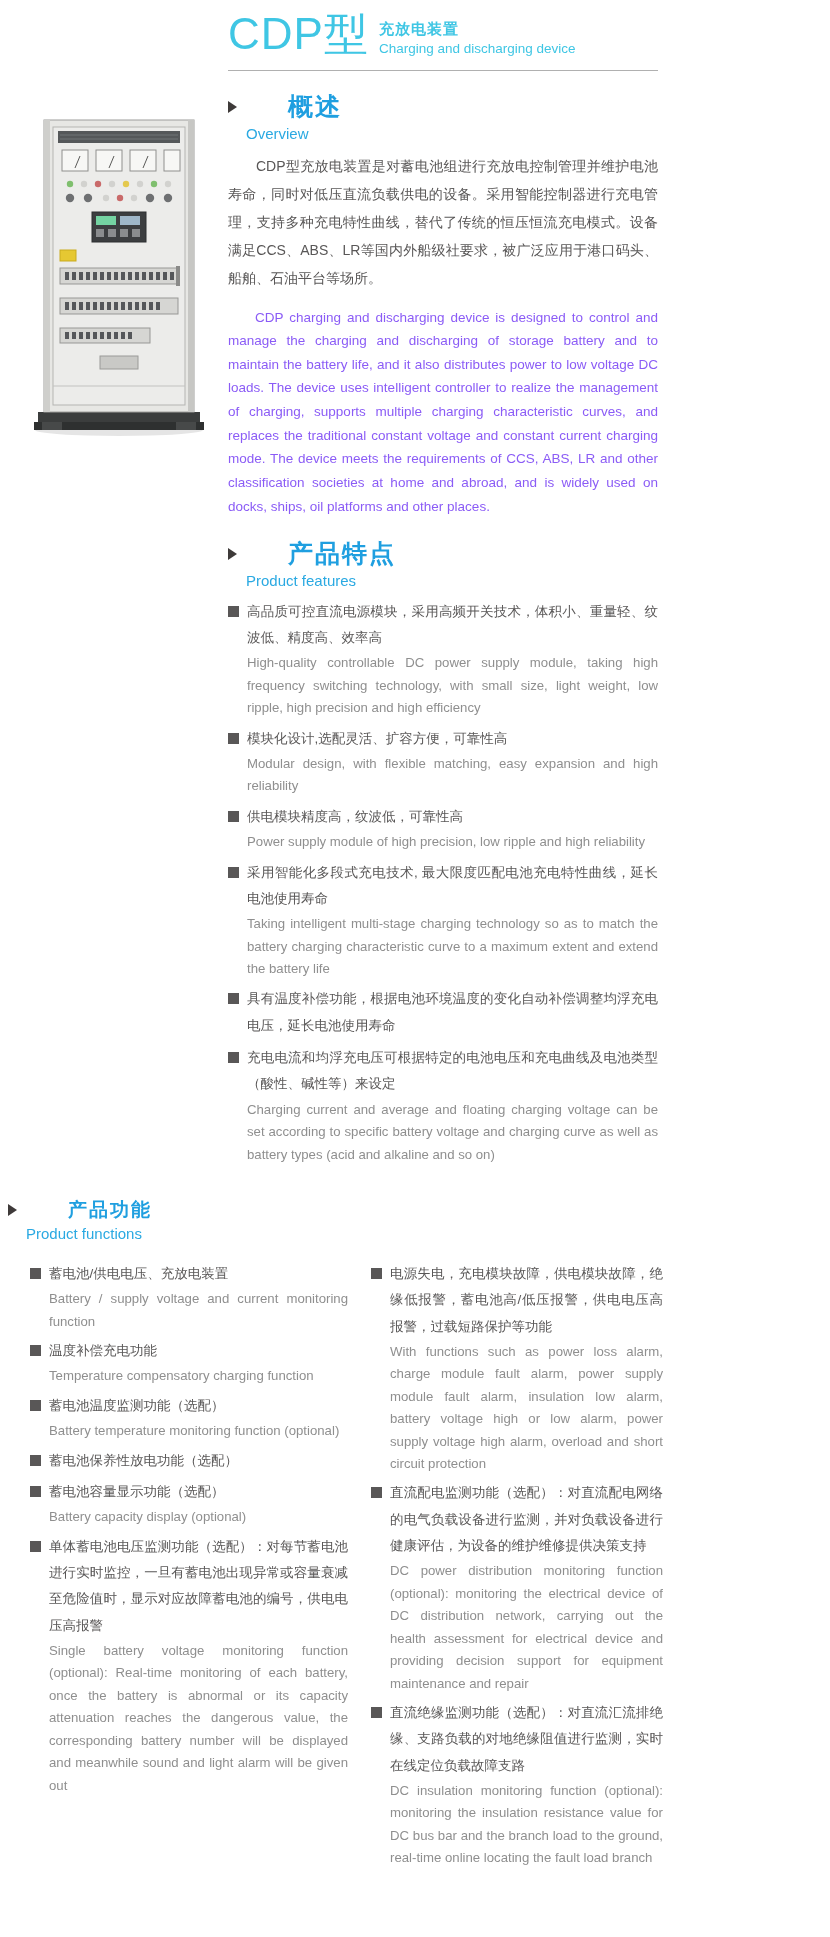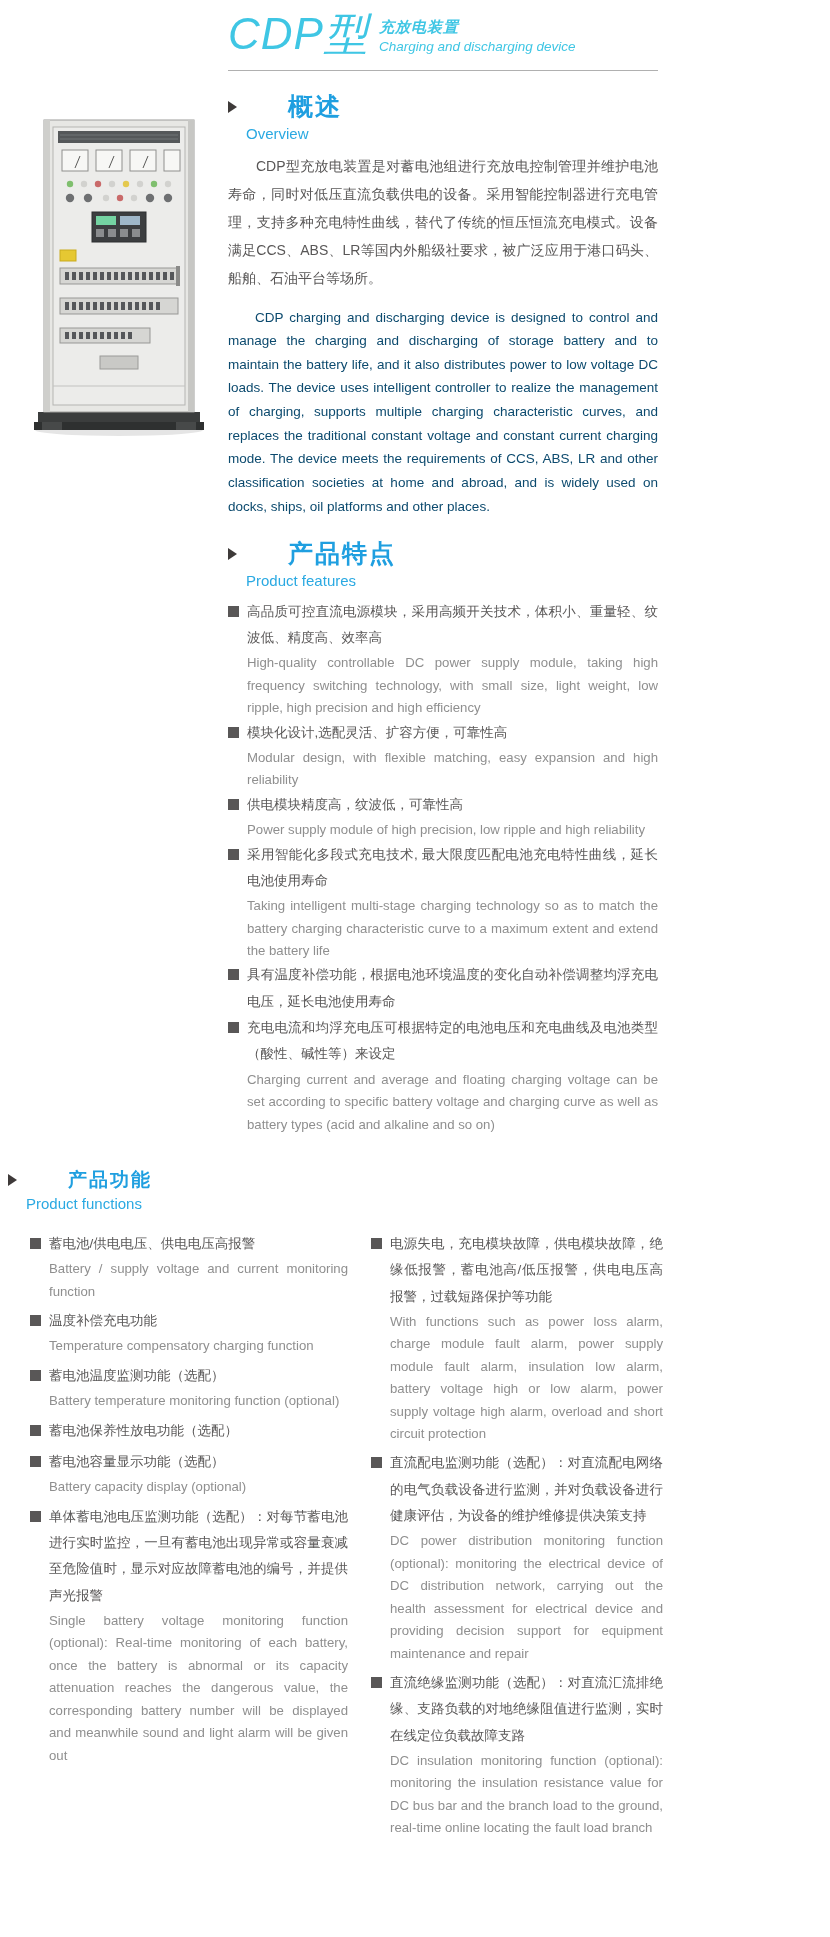--- a/index.html
+++ b/index.html
@@ -9,41 +9,41 @@
     -webkit-font-smoothing:antialiased;
   }
   .page{position:relative;width:830px;}
 
   
   .top-area{position:relative;}
   .cabinet-wrap{position:absolute;left:30px;top:116px;width:178px;height:322px;}
   .right-col{margin-left:228px;width:430px;padding-top:12px;}
 
   
-  .title-row{display:flex;align-items:center;font-style:italic;}
+  .title-row{display:flex;align-items:flex-end;}
   .brand{color:#3fc6e4;font-size:44px;line-height:1.0;font-weight:400;letter-spacing:1px;}
   .subtitle{margin-left:10px;padding-top:3px;}
   .subtitle-cn{color:#3fc6e4;font-size:15px;font-weight:bold;letter-spacing:1px;}
   .subtitle-en{color:#3fc6e4;font-size:13.5px;margin-top:2px;}
   .rule{border:none;border-top:1px solid #b0b0b0;margin:14px 0 0 0;width:430px;height:0;}
 
   
   .sec{margin-top:22px;}
   .sec-head{display:flex;align-items:center;gap:42px;}
   .tri{width:0;height:0;border-left:9px solid #3e3a39;border-top:6px solid transparent;
        border-bottom:6px solid transparent;margin-right:9px;}
   .sec-cn{color:#1f9fe0;font-size:25px;font-weight:bold;letter-spacing:2px;line-height:1.1;}
   .sec-en{color:#2aa9e2;font-size:15px;margin:4px 0 0 18px;}
 
   
   .para-cn{color:#595757;font-size:14px;line-height:2.0;text-align:justify;text-indent:2em;margin-top:10px;}
-  .para-en{color:#0c4a6e;font-size:13.5px;line-height:1.75;text-align:justify;text-indent:2em;margin-top:8px;}
-
-  
-  .li{}
+  .para-en{color:#8b5cf6;font-size:13.5px;line-height:1.75;text-align:justify;text-indent:2em;margin-top:8px;}
+
+  
+  .li{margin-top:6px;}
   .li-cn{position:relative;padding-left:19px;color:#595757;font-size:13.5px;line-height:1.95;text-align:justify;}
   .sq{position:absolute;left:0;top:7px;width:11px;height:11px;background:#595757;}
   .li-en{padding-left:19px;color:#8f8f8f;font-size:13.2px;line-height:1.7;text-align:justify;margin-top:1px;}
 
   
   .functions{margin-top:34px;padding-left:8px;}
   .functions .sec-head .sec-cn{font-size:19px;}
   .func-cols{display:flex;margin-top:14px;padding-left:22px;}
   .func-col-left{width:318px;}
   .func-col-right{width:292px;margin-left:23px;}
@@ -243,40 +243,40 @@
   <div class="functions">
     <div class="sec-head">
       <span class="tri"></span>
       <span class="sec-cn">产品功能</span>
     </div>
     <div class="sec-en">Product functions</div>
 
     <div class="func-cols">
       <div class="func-col-left">
         <div class="li">
-          <div class="li-cn"><span class="sq"></span><span>蓄电池/供电电压、供电电压高报警</span></div>
+          <div class="li-cn"><span class="sq"></span><span>蓄电池/供电电压、充放电装置</span></div>
           <div class="li-en">Battery / supply voltage and current monitoring function</div>
         </div>
         <div class="li">
           <div class="li-cn"><span class="sq"></span><span>温度补偿充电功能</span></div>
           <div class="li-en">Temperature compensatory charging function</div>
         </div>
         <div class="li">
           <div class="li-cn"><span class="sq"></span><span>蓄电池温度监测功能（选配）</span></div>
           <div class="li-en">Battery temperature monitoring function (optional)</div>
         </div>
         <div class="li">
           <div class="li-cn"><span class="sq"></span><span>蓄电池保养性放电功能（选配）</span></div>
         </div>
         <div class="li">
           <div class="li-cn"><span class="sq"></span><span>蓄电池容量显示功能（选配）</span></div>
           <div class="li-en">Battery capacity display (optional)</div>
         </div>
         <div class="li">
-          <div class="li-cn"><span class="sq"></span><span>单体蓄电池电压监测功能（选配）：对每节蓄电池进行实时监控，一旦有蓄电池出现异常或容量衰减至危险值时，显示对应故障蓄电池的编号，并提供声光报警</span></div>
+          <div class="li-cn"><span class="sq"></span><span>单体蓄电池电压监测功能（选配）：对每节蓄电池进行实时监控，一旦有蓄电池出现异常或容量衰减至危险值时，显示对应故障蓄电池的编号，供电电压高报警</span></div>
           <div class="li-en">Single battery voltage monitoring function (optional): Real-time monitoring of each battery, once the battery is abnormal or its capacity attenuation reaches the dangerous value, the corresponding battery number will be displayed and meanwhile sound and light alarm will be given out</div>
         </div>
 
       </div>
 
       <div class="func-col-right">
         <div class="li">
           <div class="li-cn"><span class="sq"></span><span>电源失电，充电模块故障，供电模块故障，绝缘低报警，蓄电池高/低压报警，供电电压高报警，过载短路保护等功能</span></div>
           <div class="li-en">With functions such as power loss alarm, charge module fault alarm, power supply module fault alarm, insulation low alarm, battery voltage high or low alarm, power supply voltage high alarm, overload and short circuit protection</div>
         </div>

